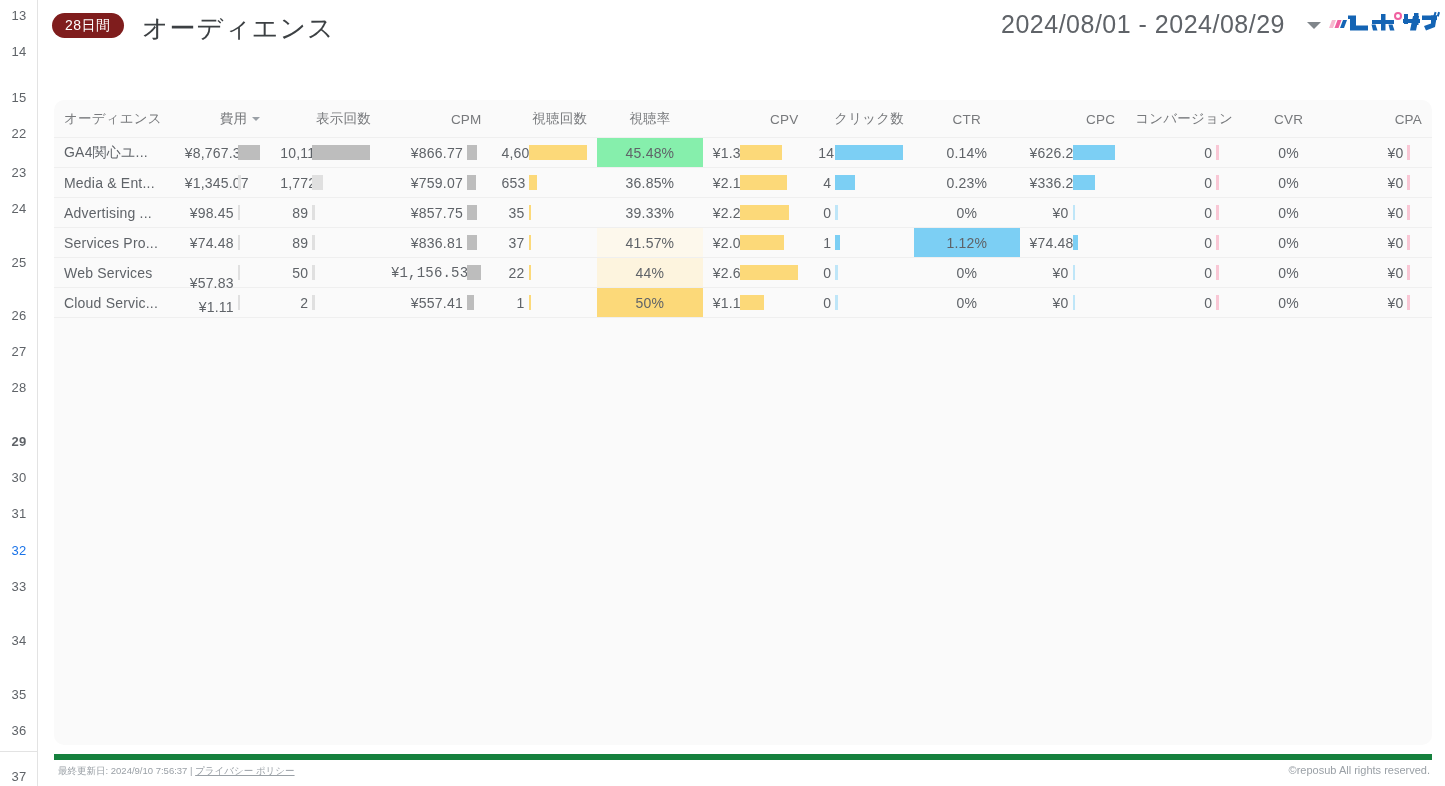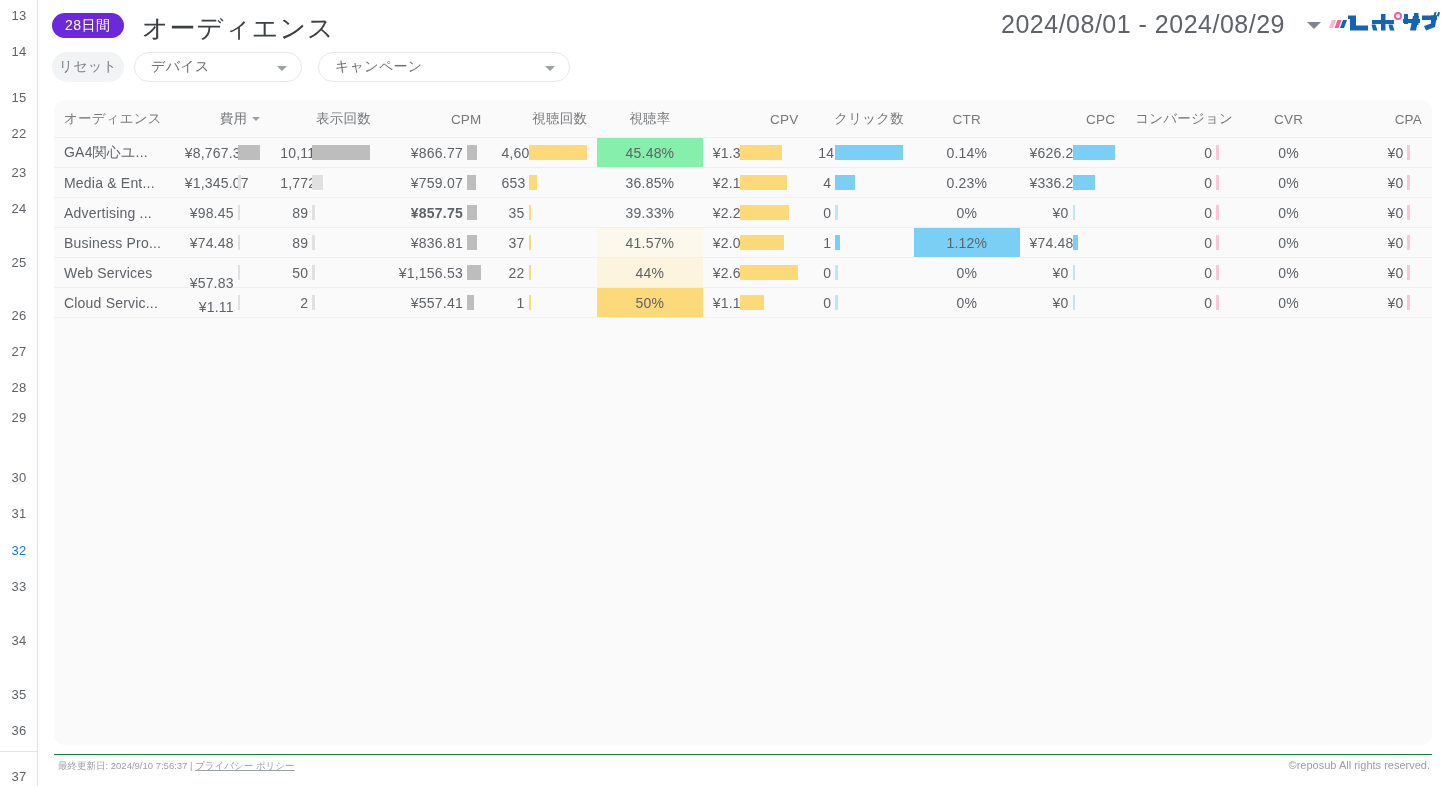--- a/index.html
+++ b/index.html
@@ -39,21 +39,21 @@
     background: #ffffff;
   }
 
   
   #header {
     position: absolute; left: 0; top: 0; width: 1407px; height: 50px;
   }
   #badge-28 {
     position: absolute; left: 14px; top: 13px;
     height: 25px; padding: 0 13px; border-radius: 13px;
-    background: #6d28d9; color: #ffffff;
+    background: #7f1d1d; color: #ffffff;
     font-size: 14px; display: flex; align-items: center; justify-content: center;
     letter-spacing: .5px;
   }
   #page-title {
     position: absolute; left: 104px; top: 11px;
     font-size: 26px; color: #3c4043; font-weight: 400; letter-spacing: 1px;
     white-space: nowrap;
   }
   #date-range {
     position: absolute; right: 160px; top: 10px;
@@ -119,21 +119,21 @@
 
   .sortcaret {
     display: inline-block; margin-left: 5px; width: 0; height: 0;
     border-left: 4px solid transparent; border-right: 4px solid transparent;
     border-top: 4px solid #9aa0a6; vertical-align: middle;
   }
 
   
   #footer {
     position: absolute; left: 16px; bottom: 12px; width: 1378px; height: 20px;
-    border-top: 1px solid #15803d; padding-top: 5px;
+    border-top: 6px solid #15803d; padding-top: 5px;
   }
   #footer-left {
     position: absolute; left: 4px; top: 5px;
     font-size: 9.5px; color: #9aa0a6; letter-spacing: 0;
   }
   #footer-left a { color: #9aa0a6; text-decoration: underline; }
   #footer-right {
     position: absolute; right: 2px; top: 4px;
     font-size: 11px; color: #9aa0a6;
   }
@@ -167,21 +167,21 @@
       </div>
       <div class="gutter-row" style="top: 304px;">
         <span>26</span>
       </div>
       <div class="gutter-row" style="top: 340px;">
         <span>27</span>
       </div>
       <div class="gutter-row" style="top: 376px;">
         <span>28</span>
       </div>
-      <div class="gutter-row" style="top: 406px;">
+      <div class="gutter-row" style="top: 430px; font-weight: bold;">
         <span>29</span>
       </div>
       <div class="gutter-row" style="top: 466px;">
         <span>30</span>
       </div>
       <div class="gutter-row" style="top: 502px;">
         <span>31</span>
       </div>
       <div class="gutter-row sel" style="top: 539px;">
         <span>32</span>
@@ -233,31 +233,20 @@
         <rect x="172" y="8" width="9" height="24" fill="#1464b4"></rect>
         <polygon points="164,43 176,43 182,14 170,14" fill="#1464b4"></polygon>
 
         <rect x="188" y="13" width="30" height="9" fill="#1464b4"></rect>
         <polygon points="206,13 218,13 214,36 196,43 192,34 206,29" fill="#1464b4"></polygon>
         <rect x="212" y="6" width="4" height="9" fill="#1464b4" transform="rotate(18 214 10)"></rect>
         <rect x="219" y="6" width="4" height="9" fill="#1464b4" transform="rotate(18 221 10)"></rect>
       </svg>
     </div>
 
-    <div id="filters">
-      <div class="chip" id="chip-reset">リセット</div>
-      <div class="chip" id="chip-device">
-        <span>デバイス</span>
-        <span class="chip-caret"></span>
-      </div>
-      <div class="chip" id="chip-campaign">
-        <span>キャンペーン</span>
-        <span class="chip-caret"></span>
-      </div>
-    </div>
 
     <div id="card">
       <table id="grid">
         <colgroup id="grid-cols">
             <col style="width: 120px;">
             <col style="width: 95px;">
             <col style="width: 110px;">
             <col style="width: 110px;">
             <col style="width: 105px;">
             <col style="width: 105px;">
@@ -486,21 +475,21 @@
               <td>
                 <div class="barcell">
                   <span class="num" style="width: 28px;">89</span>
                   <div class="track" style="width: 58px;">
                     <div class="bar" style="width: 2.5px; background: rgb(224, 224, 224);"></div>
                   </div>
                 </div>
               </td>
               <td>
                 <div class="barcell">
-                  <span class="num" style="width: 72px; font-weight: bold;">¥857.75</span>
+                  <span class="num" style="width: 72px;">¥857.75</span>
                   <div class="track" style="width: 14px;">
                     <div class="bar" style="width: 10.36px; background: rgb(189, 189, 189);"></div>
                   </div>
                 </div>
               </td>
               <td>
                 <div class="barcell">
                   <span class="num" style="width: 23px;">35</span>
                   <div class="track" style="width: 58px;">
                     <div class="bar" style="width: 2.5px; background: rgb(252, 217, 121);"></div>
@@ -558,21 +547,21 @@
                 <div class="barcell">
                   <span class="num" style="width: 57px;">¥0</span>
                   <div class="track" style="width: 14px;">
                     <div class="bar" style="width: 2.5px; background: rgb(249, 199, 213);"></div>
                   </div>
                 </div>
               </td>
             </tr>
             <tr>
               <td>
-                <div class="cellwrap left">Business Pro...</div>
+                <div class="cellwrap left">Services Pro...</div>
               </td>
               <td>
                 <div class="barcell">
                   <span class="num" style="width: 49px;">¥74.48</span>
                   <div class="track" style="width: 22px;">
                     <div class="bar" style="width: 2.5px; background: rgb(224, 224, 224);"></div>
                   </div>
                 </div>
               </td>
               <td>
@@ -670,21 +659,21 @@
               <td>
                 <div class="barcell">
                   <span class="num" style="width: 28px;">50</span>
                   <div class="track" style="width: 58px;">
                     <div class="bar" style="width: 2.5px; background: rgb(224, 224, 224);"></div>
                   </div>
                 </div>
               </td>
               <td>
                 <div class="barcell">
-                  <span class="num" style="width: 72px;">¥1,156.53</span>
+                  <span class="num" style="width: 72px; font-family: Liberation Mono, monospace;">¥1,156.53</span>
                   <div class="track" style="width: 14px;">
                     <div class="bar" style="width: 14px; background: rgb(189, 189, 189);"></div>
                   </div>
                 </div>
               </td>
               <td>
                 <div class="barcell">
                   <span class="num" style="width: 23px;">22</span>
                   <div class="track" style="width: 58px;">
                     <div class="bar" style="width: 2.5px; background: rgb(252, 217, 121);"></div>

